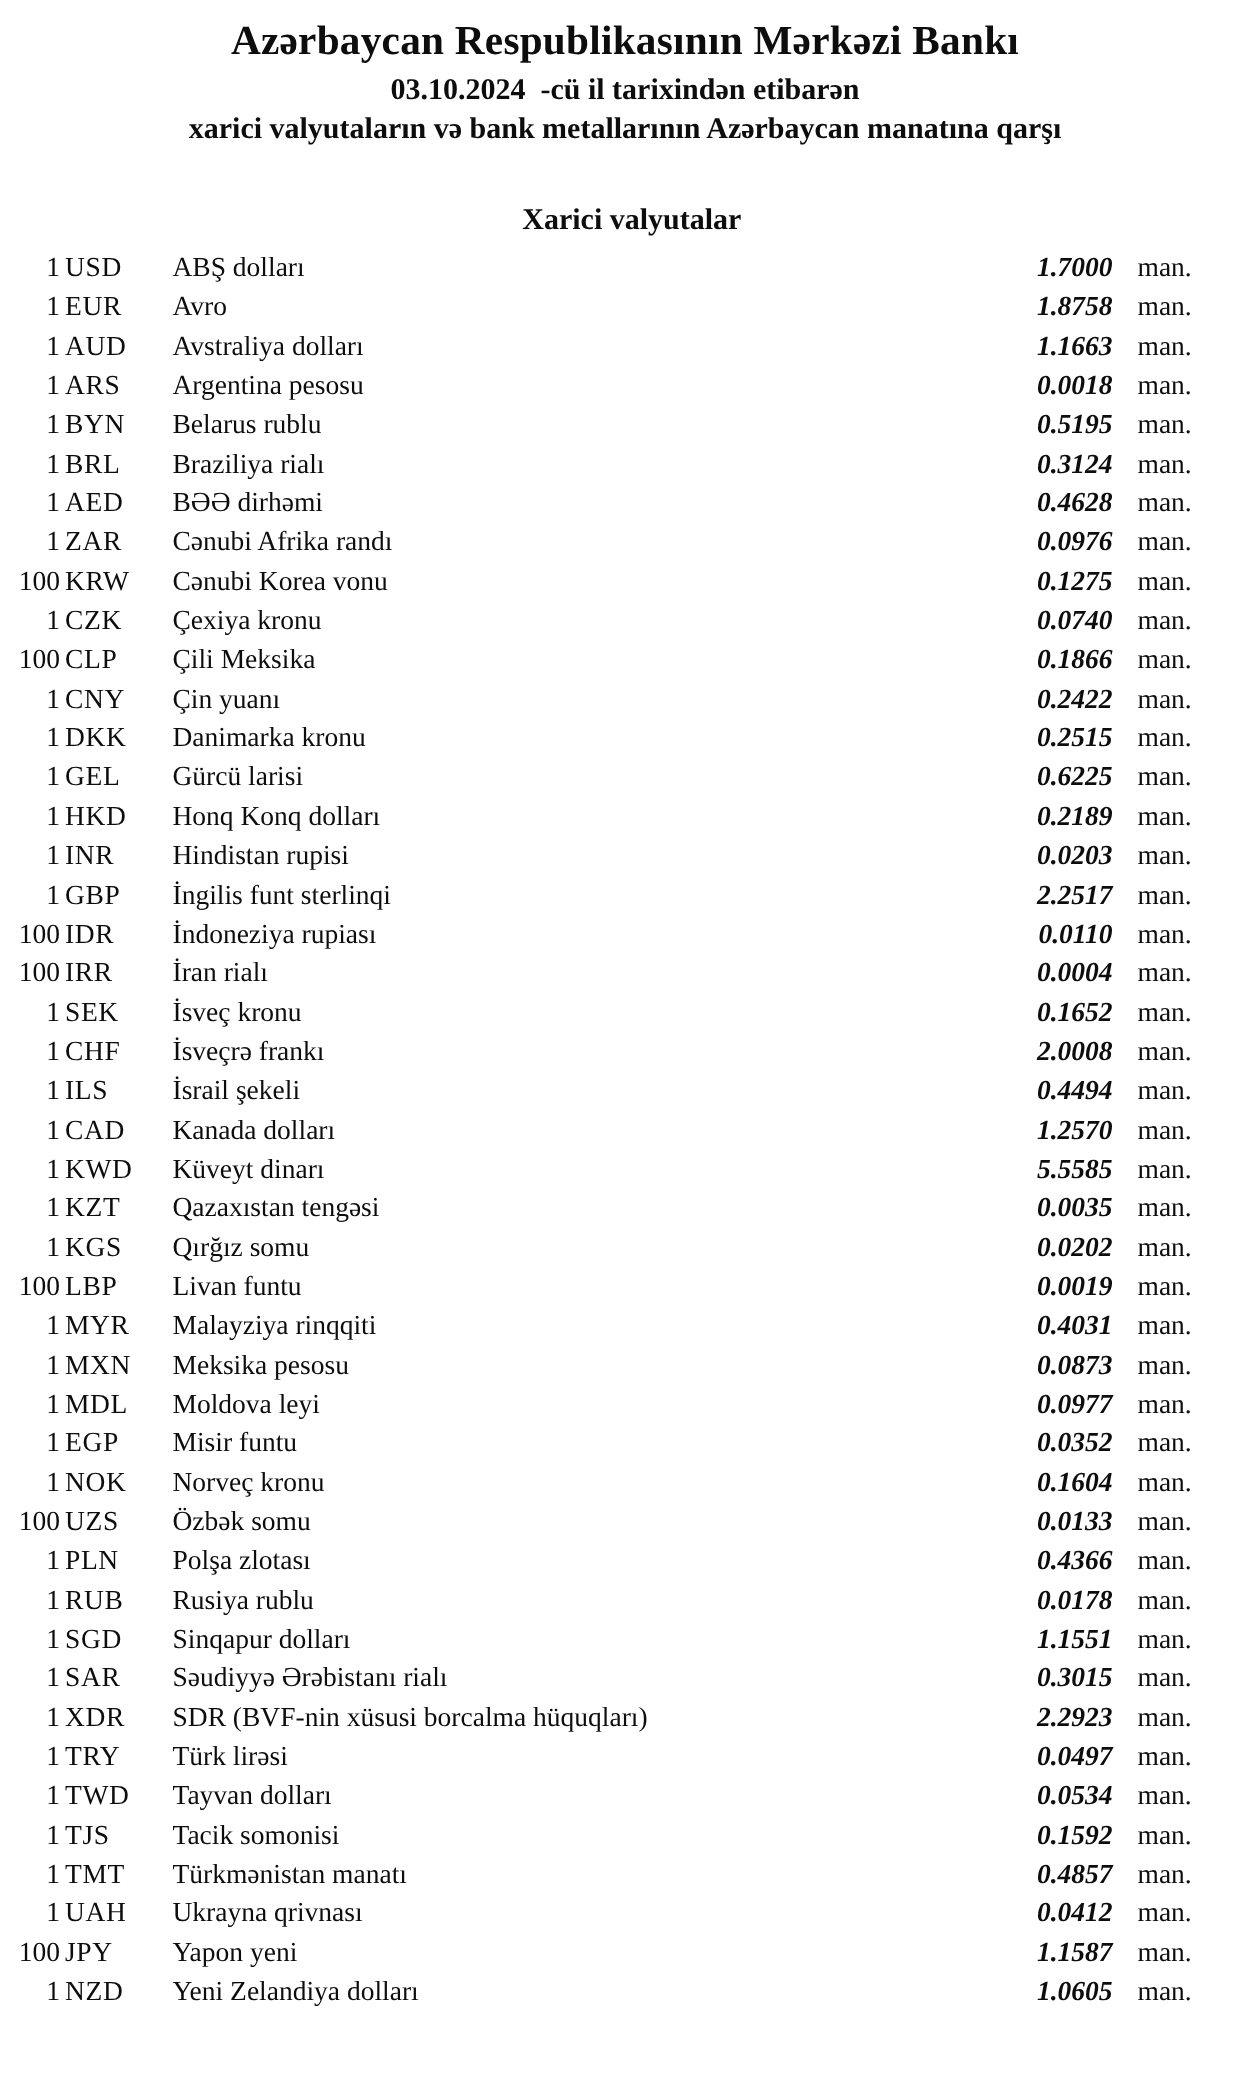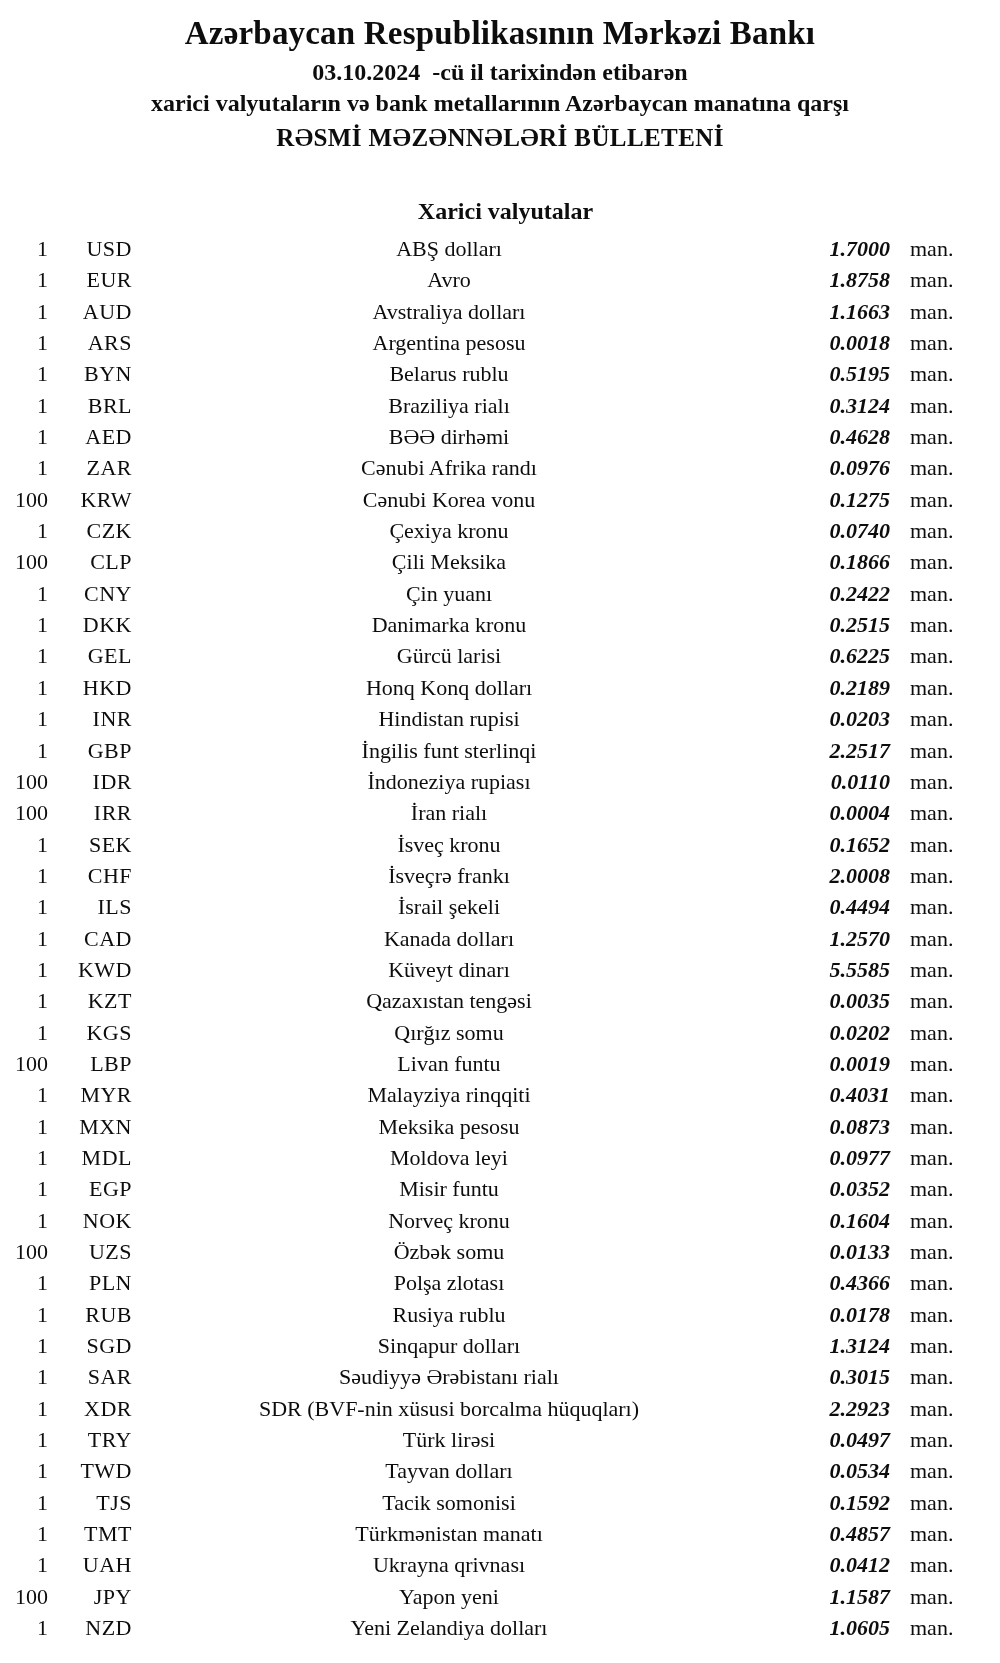--- a/index.html
+++ b/index.html
@@ -68,29 +68,28 @@
   }
   .col-qty {
     width: 48px;
     flex-shrink: 0;
     text-align: right;
   }
   .col-code {
     width: 80px;
     margin-left: 4px;
     flex-shrink: 0;
-    text-align: right;
+    text-align: left;
     letter-spacing: 0.5px;
   }
   .col-name {
     flex: 1;
     padding-left: 6px;
     white-space: nowrap;
     overflow: hidden;
-    text-align: center;
   }
   .col-rate {
     width: 130px;
     flex-shrink: 0;
     text-align: right;
     font-weight: 700;
     font-style: italic;
   }
   .col-unit {
     width: 110px;
@@ -101,21 +100,20 @@
 </style>
 </head>
 <body>
 
 <div class="page">
 
   <div class="header">
     <div class="bank-title">Azərbaycan Respublikasının Mərkəzi Bankı</div>
     <div class="date-line">03.10.2024  -cü il tarixindən etibarən</div>
     <div class="subtitle-1">xarici valyutaların və bank metallarının Azərbaycan manatına qarşı</div>
-    <div class="subtitle-2">RƏSMİ MƏZƏNNƏLƏRİ BÜLLETENİ</div>
   </div>
 
   <div class="section-title">Xarici valyutalar</div>
 
   <div class="rates-table">
     <div class="rate-row">
       <span class="col-qty">1</span>
       <span class="col-code">USD</span>
       <span class="col-name">ABŞ dolları</span>
       <span class="col-rate">1.7000</span>
@@ -391,21 +389,21 @@
       <span class="col-code">RUB</span>
       <span class="col-name">Rusiya rublu</span>
       <span class="col-rate">0.0178</span>
       <span class="col-unit">man.</span>
     </div>
 
     <div class="rate-row">
       <span class="col-qty">1</span>
       <span class="col-code">SGD</span>
       <span class="col-name">Sinqapur dolları</span>
-      <span class="col-rate">1.3124</span>
+      <span class="col-rate">1.1551</span>
       <span class="col-unit">man.</span>
     </div>
 
     <div class="rate-row">
       <span class="col-qty">1</span>
       <span class="col-code">SAR</span>
       <span class="col-name">Səudiyyə Ərəbistanı rialı</span>
       <span class="col-rate">0.3015</span>
       <span class="col-unit">man.</span>
     </div>

